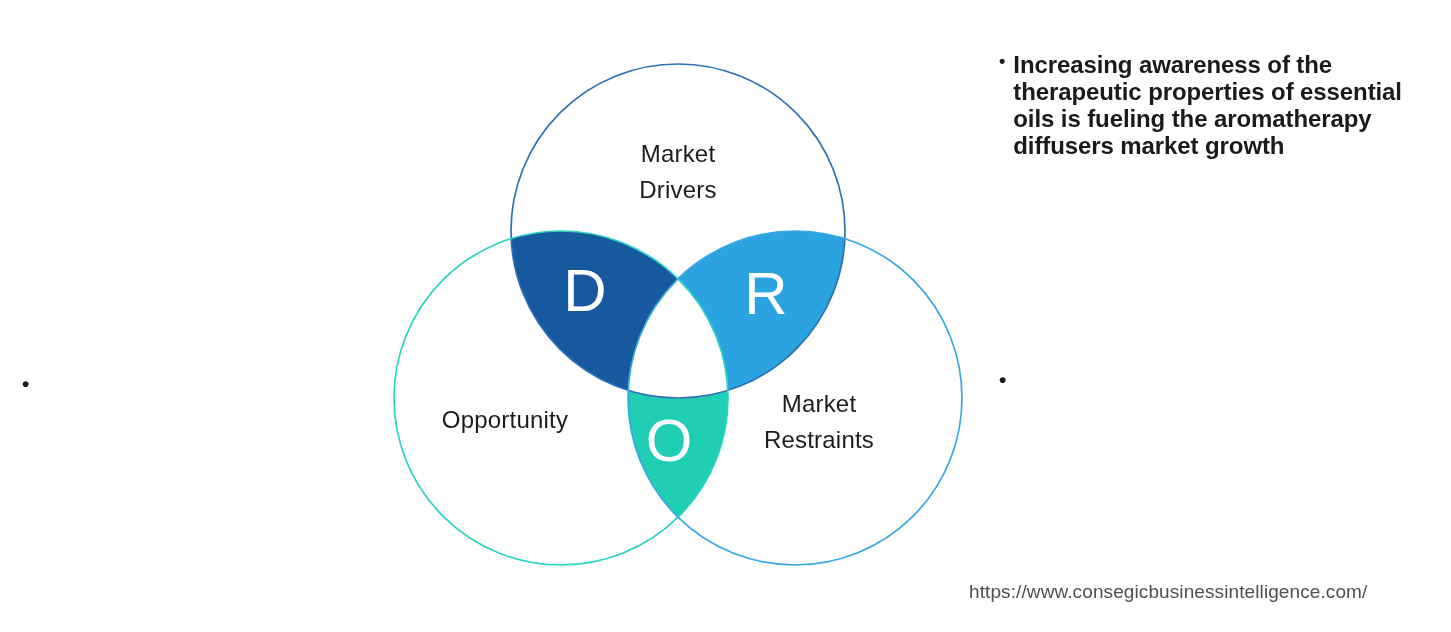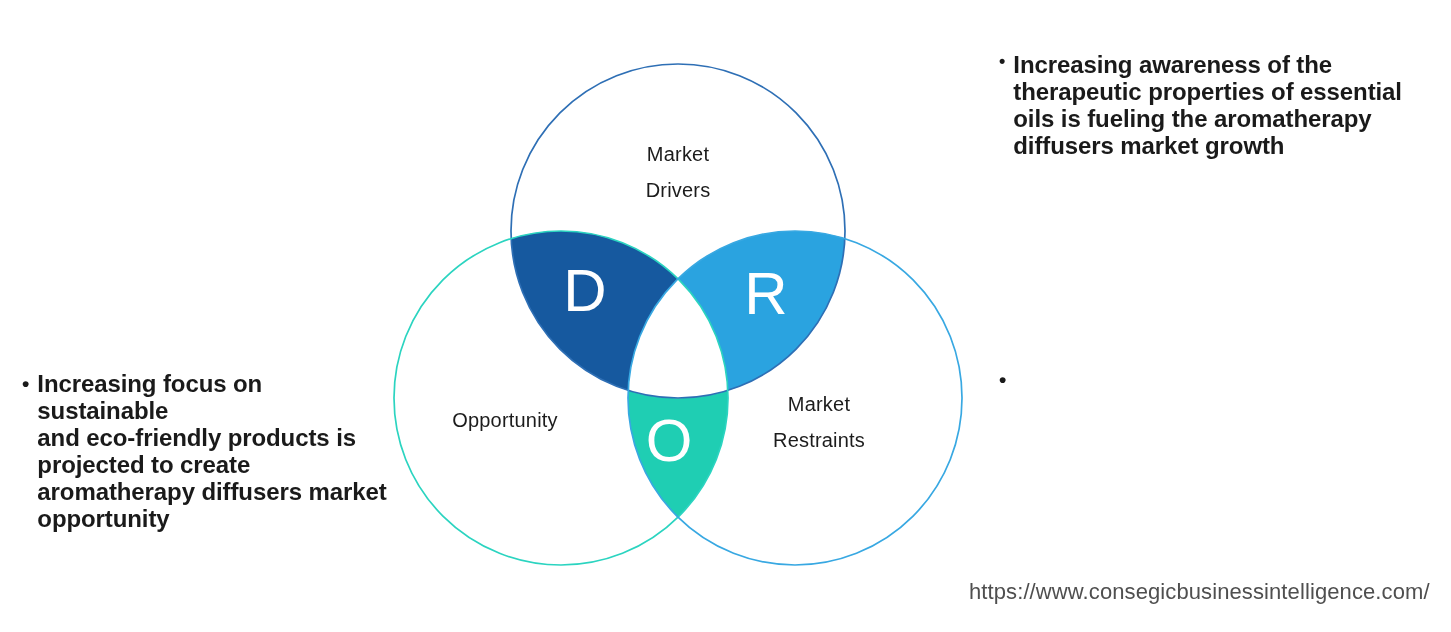--- a/index.html
+++ b/index.html
@@ -14,21 +14,21 @@
   svg.venn { position: absolute; left: 0; top: 0; width: 1451px; height: 632px; }
 
   
   .centered {
     position: absolute;
     transform: translate(-50%, -50%);
     text-align: center;
     white-space: pre-line;
   }
   .circle-label {
-    font-size: 20px;
+    font-size: 24px;
     line-height: 36px;
     color: #1c1c1c;
     letter-spacing: 0.2px;
   }
   .lens-letter {
     font-size: 60px;
     line-height: 60px;
     color: #ffffff;
     font-weight: 400;
   }
@@ -51,21 +51,21 @@
     font-weight: 600;
     letter-spacing: -0.1px;
     white-space: pre-line;
   }
   .bullet-block.raised .bullet-marker { line-height: 20px; font-size: 18px; }
 
   .source-url {
     position: absolute;
     left: 969px;
     top: 581px;
-    font-size: 22px;
+    font-size: 19px;
     line-height: 22px;
     font-weight: 400;
     color: #4f4f4f;
     letter-spacing: 0.1px;
   }
 </style>
 </head>
 <body>
 
 <div class="stage">
@@ -109,22 +109,17 @@
 oils is fueling the aromatherapy
 diffusers market growth</span>
   </div>
 
   <div class="bullet-block" style="left:999px; top:366px; width:430px;">
     <span class="bullet-marker">•</span>
   </div>
 
   <div class="bullet-block" style="left:22px; top:370px; width:370px;">
     <span class="bullet-marker">•</span>
-    <span class="bullet-text">Increasing focus on sustainable
-and eco-friendly products is
-projected to create
-aromatherapy diffusers market
-opportunity</span>
   </div>
 
   <div class="source-url">https://www.consegicbusinessintelligence.com/</div>
 
 </div>
 
 </body></html>

